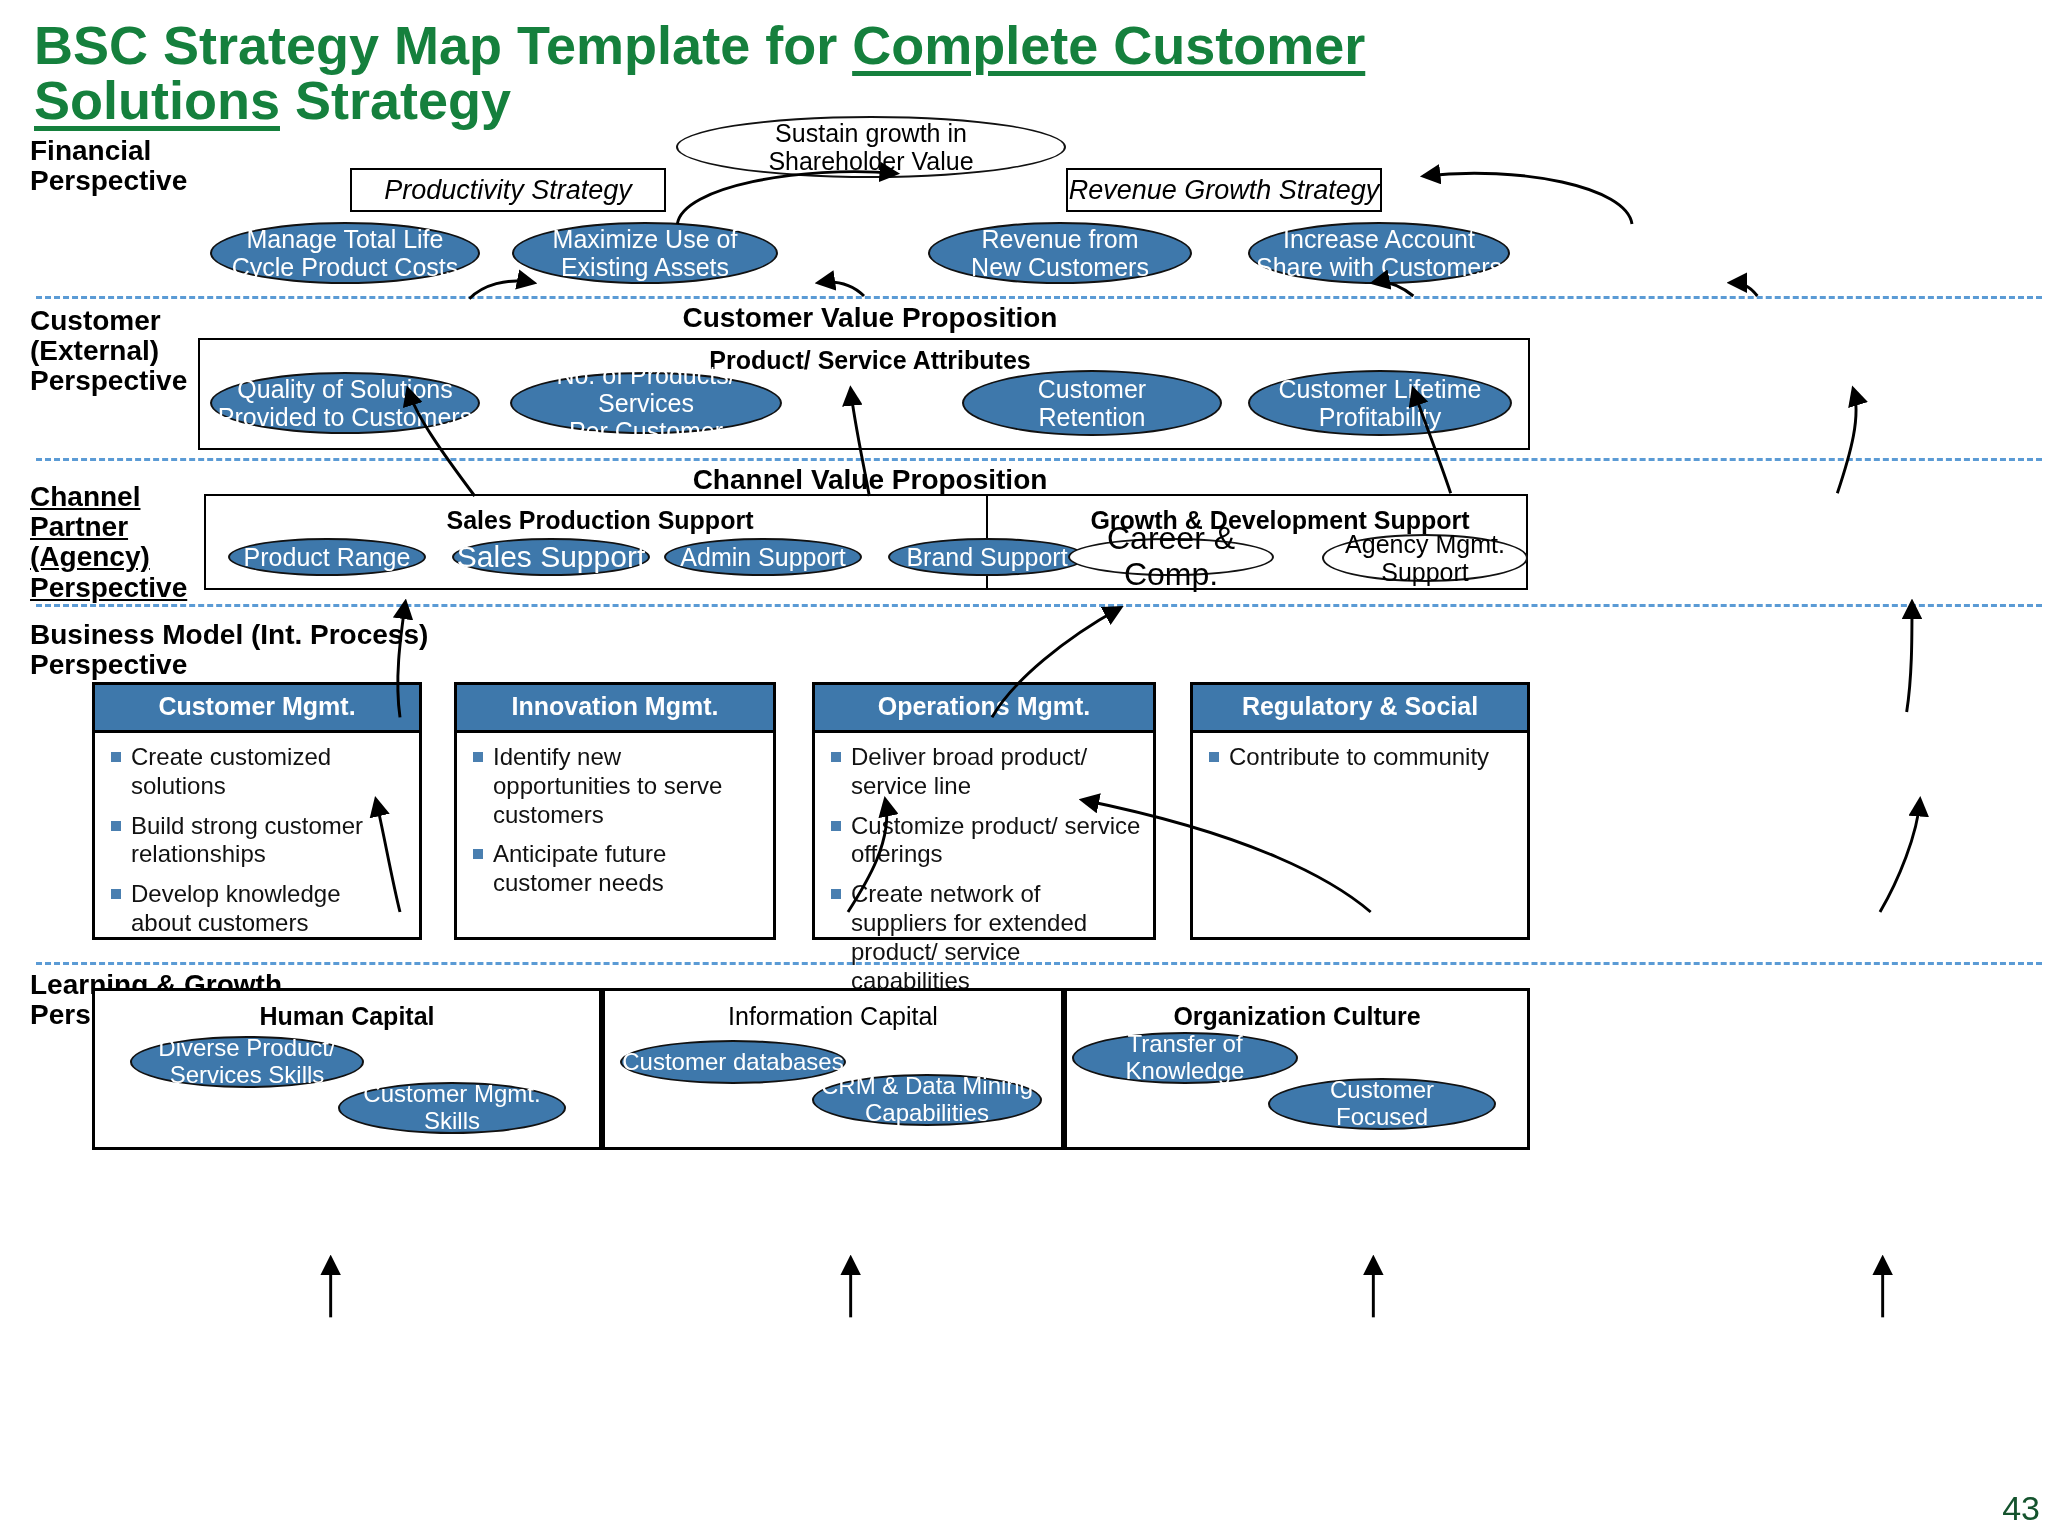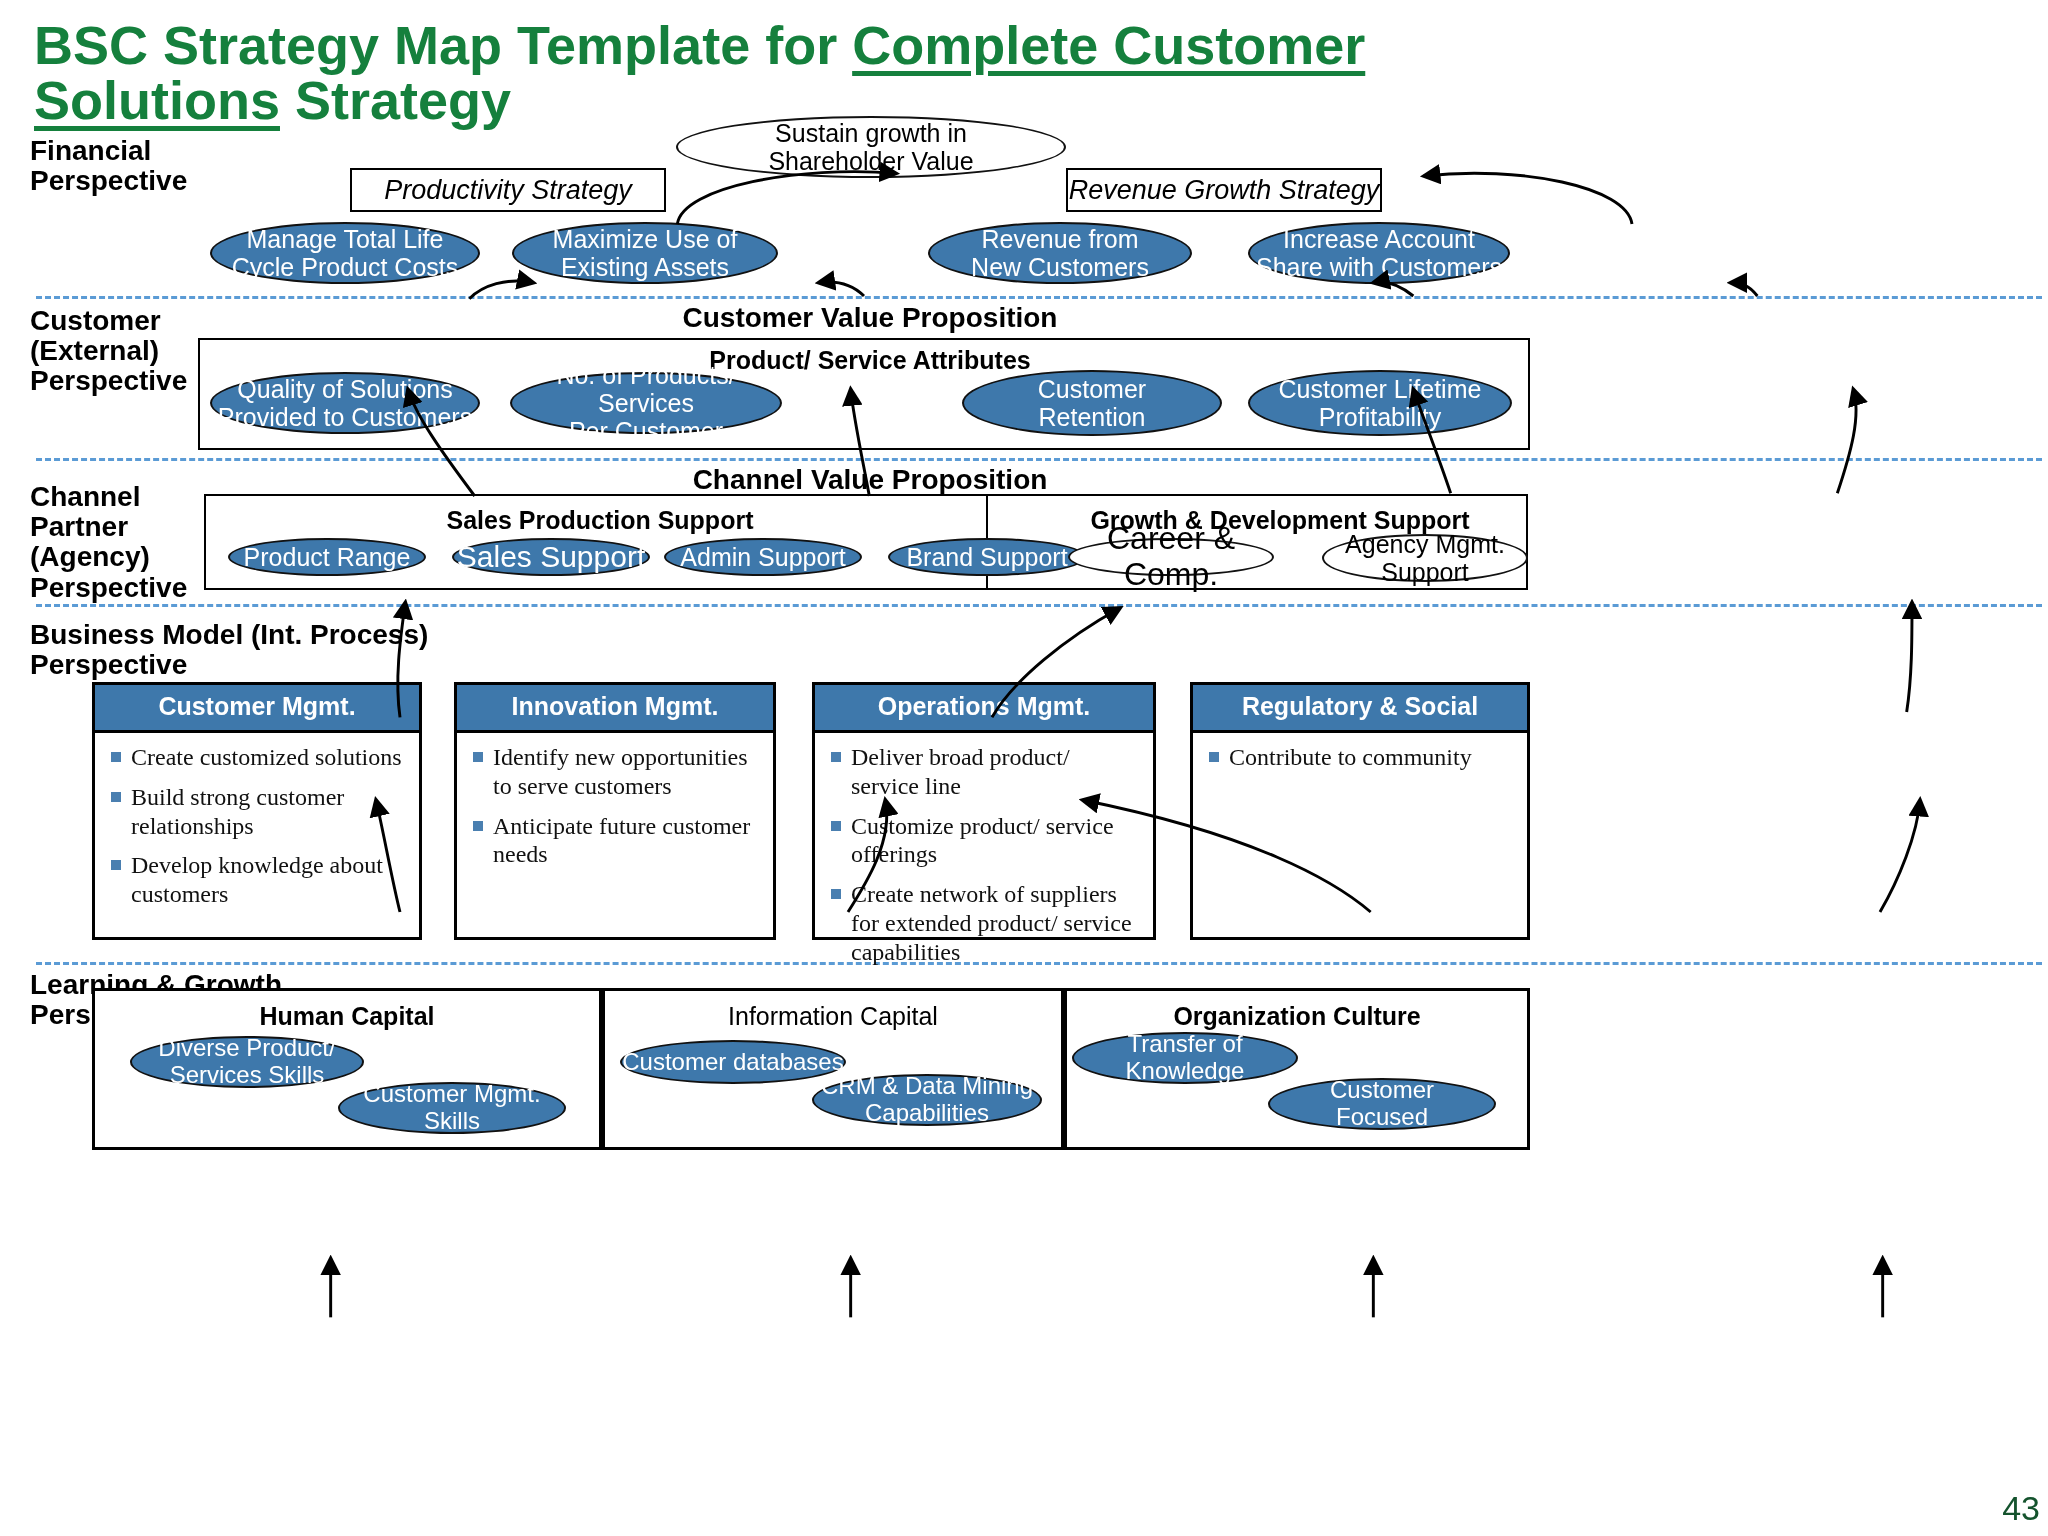--- a/index.html
+++ b/index.html
@@ -29,21 +29,21 @@
   .ell{position:absolute;border-radius:50%;border:2.5px solid #111;
        display:flex;align-items:center;justify-content:center;text-align:center;
        box-sizing:border-box;line-height:1.12;}
   .ell.blue{background:#3E78AB;color:#fff;}
   .ell.white{background:#fff;color:#000;}
 
   
   .card{position:absolute;border:3px solid #000;background:#fff;box-sizing:border-box;}
   .card-hd{background:#3E78AB;color:#fff;font-weight:bold;font-size:25px;
            text-align:center;padding:7px 0 9px;border-bottom:3px solid #000;}
-  .card-bd{padding:10px 12px 8px 14px;font-family:Liberation Serif, serif;}
+  .card-bd{padding:10px 12px 8px 14px;}
   .bullet{display:flex;align-items:flex-start;font-size:24px;line-height:1.2;
           margin-bottom:11px;color:#111;}
   .bullet .sq{width:10px;height:10px;background:#4a7fb0;flex:0 0 10px;margin:9px 10px 0 2px;}
 
   
   .lgbox{position:absolute;border:3px solid #000;background:#fff;box-sizing:border-box;}
   .lgtitle{position:absolute;font-size:25px;font-weight:bold;text-align:center;}
   .lgtitle.reg{font-weight:normal;}
 
   
@@ -60,21 +60,21 @@
   <div id="title">
     <span>BSC Strategy Map Template for </span><span class="u">Complete Customer</span><br>
     <span class="u">Solutions</span><span> Strategy</span>
   </div>
 
   <div class="persp" style="left:30px;top:136px;">Financial
 Perspective</div>
   <div class="persp" style="left:30px;top:306px;">Customer
 (External)
 Perspective</div>
-  <div class="persp" style="left:30px;top:482px;">Channel
+  <div class="persp" style="left:30px;top:482px;text-decoration:underline;">Channel
 Partner
 (Agency)
 Perspective</div>
   <div class="persp" style="left:30px;top:620px;">Business Model (Int. Process)
 Perspective</div>
   <div class="persp" style="left:30px;top:970px;">Learning &amp; Growth
 Perspective</div>
 
   <div class="dashline" style="top:296px;"></div>
   <div class="dashline" style="top:458px;"></div>

